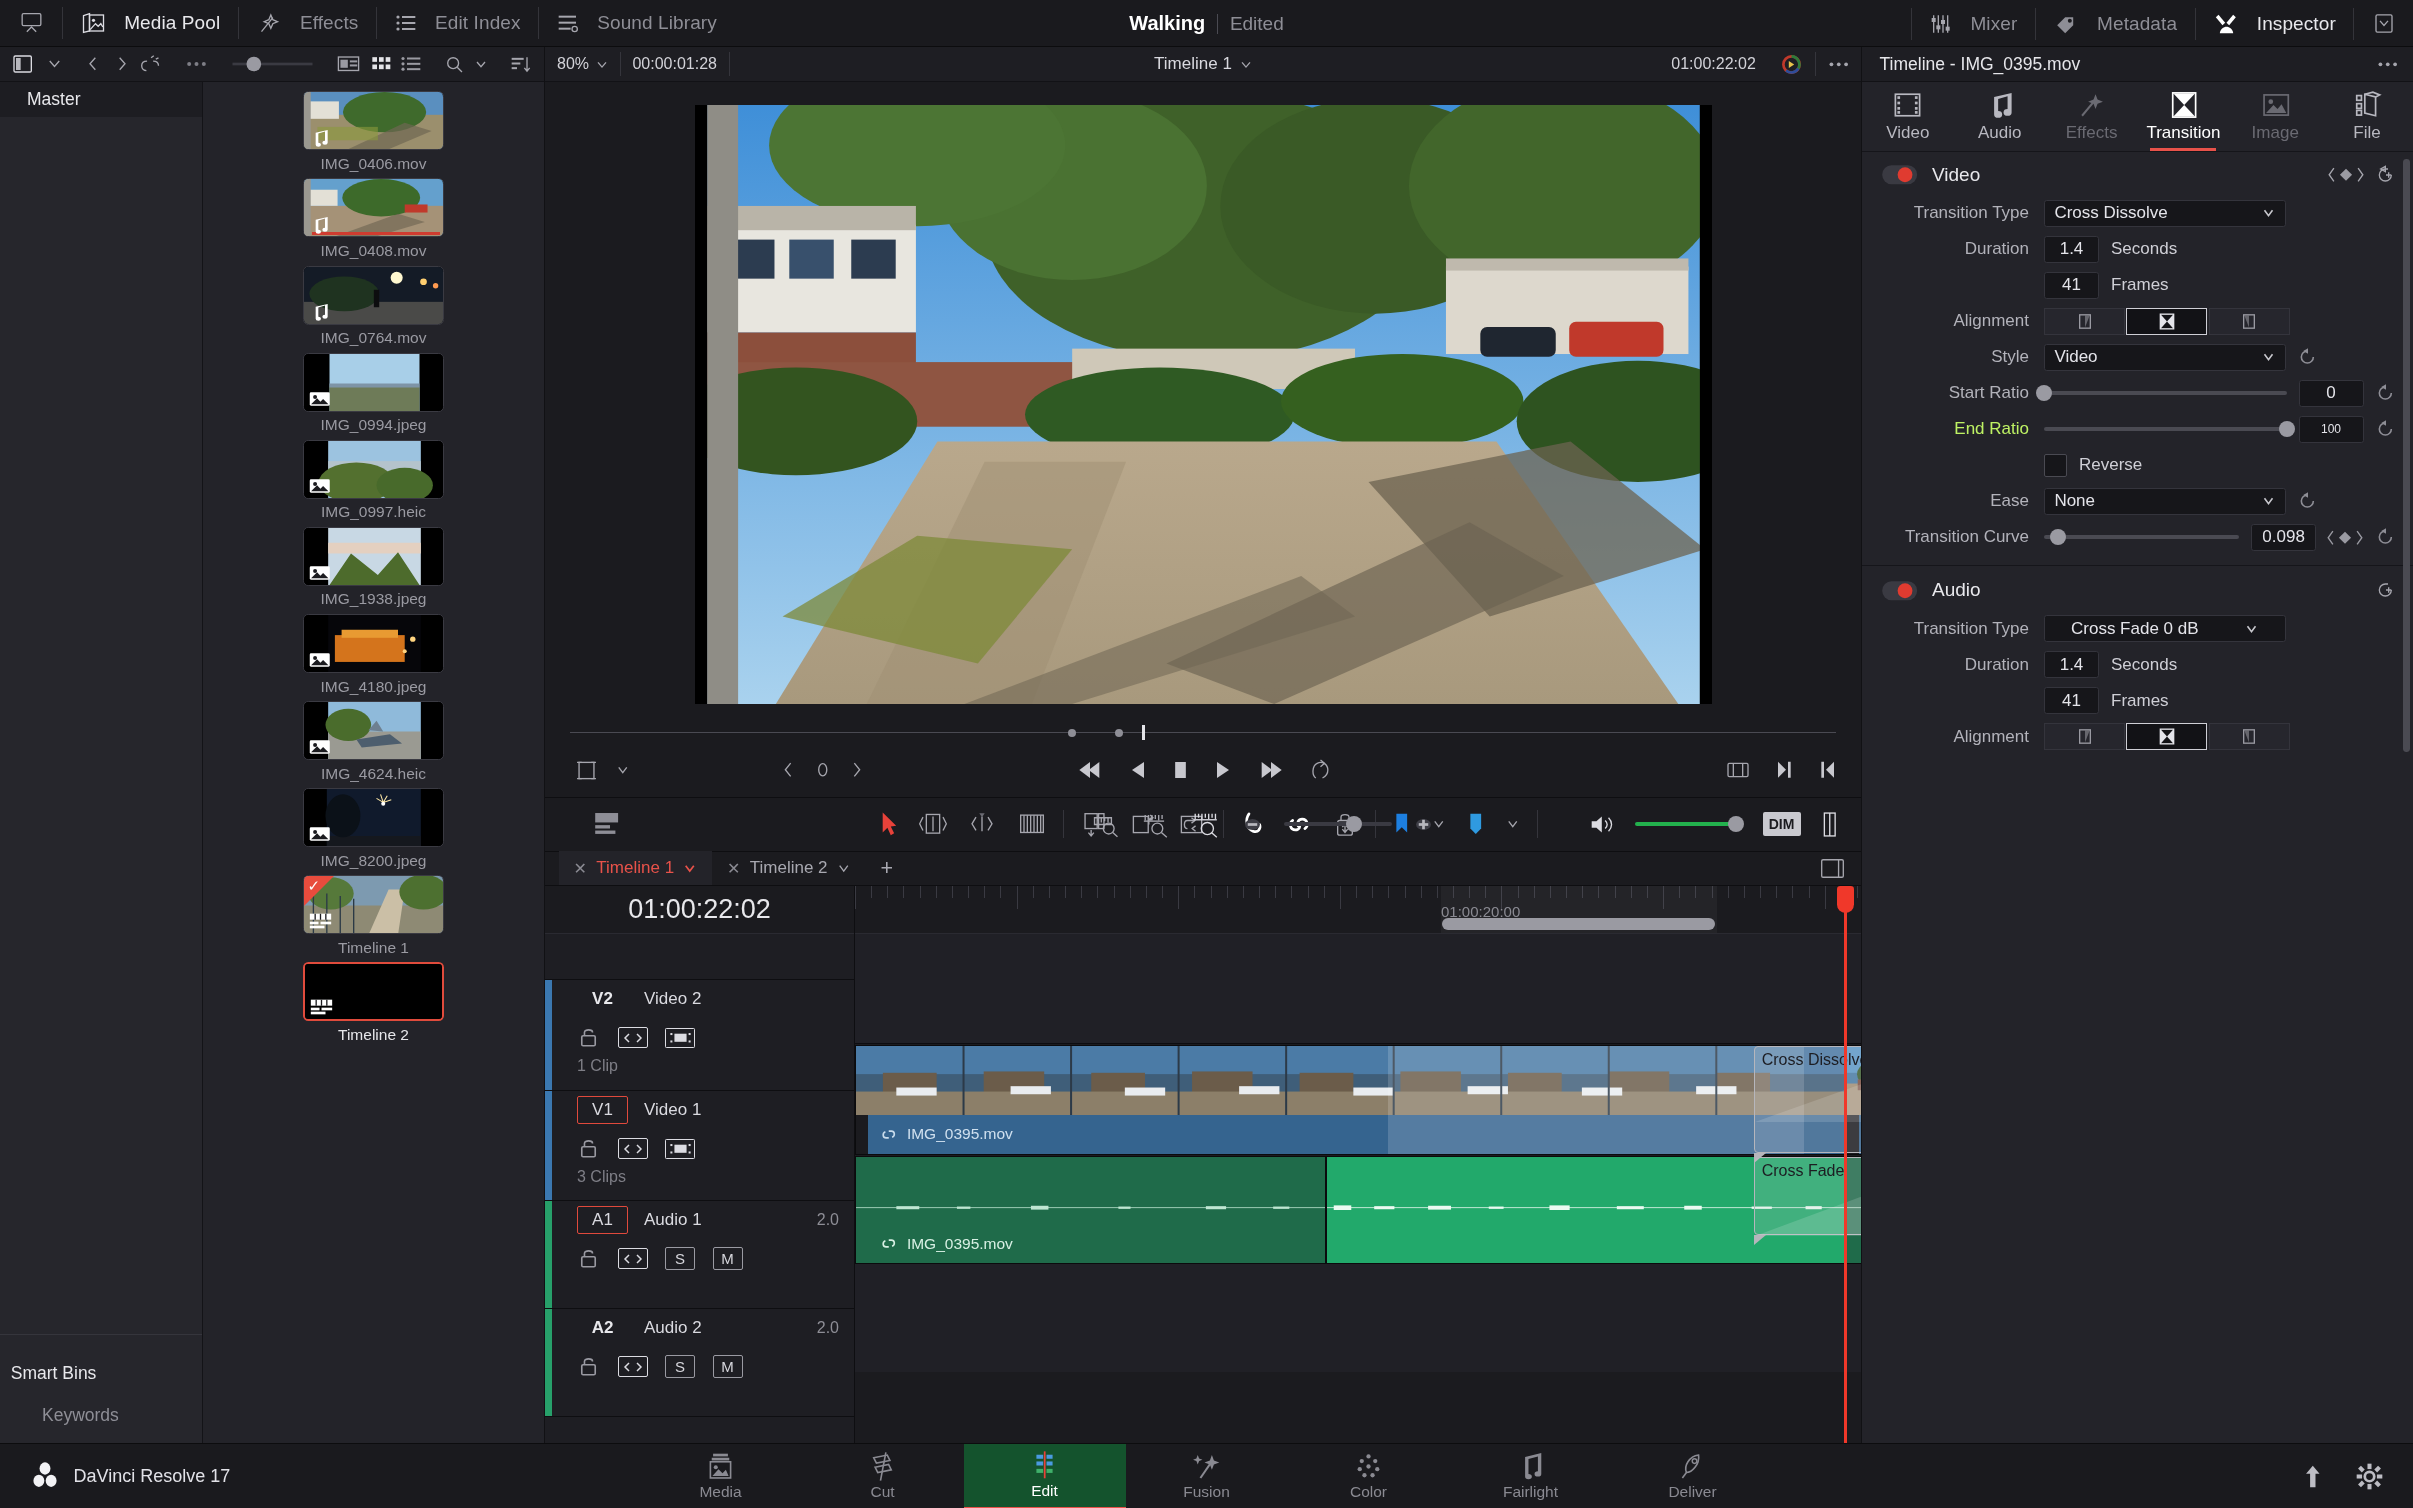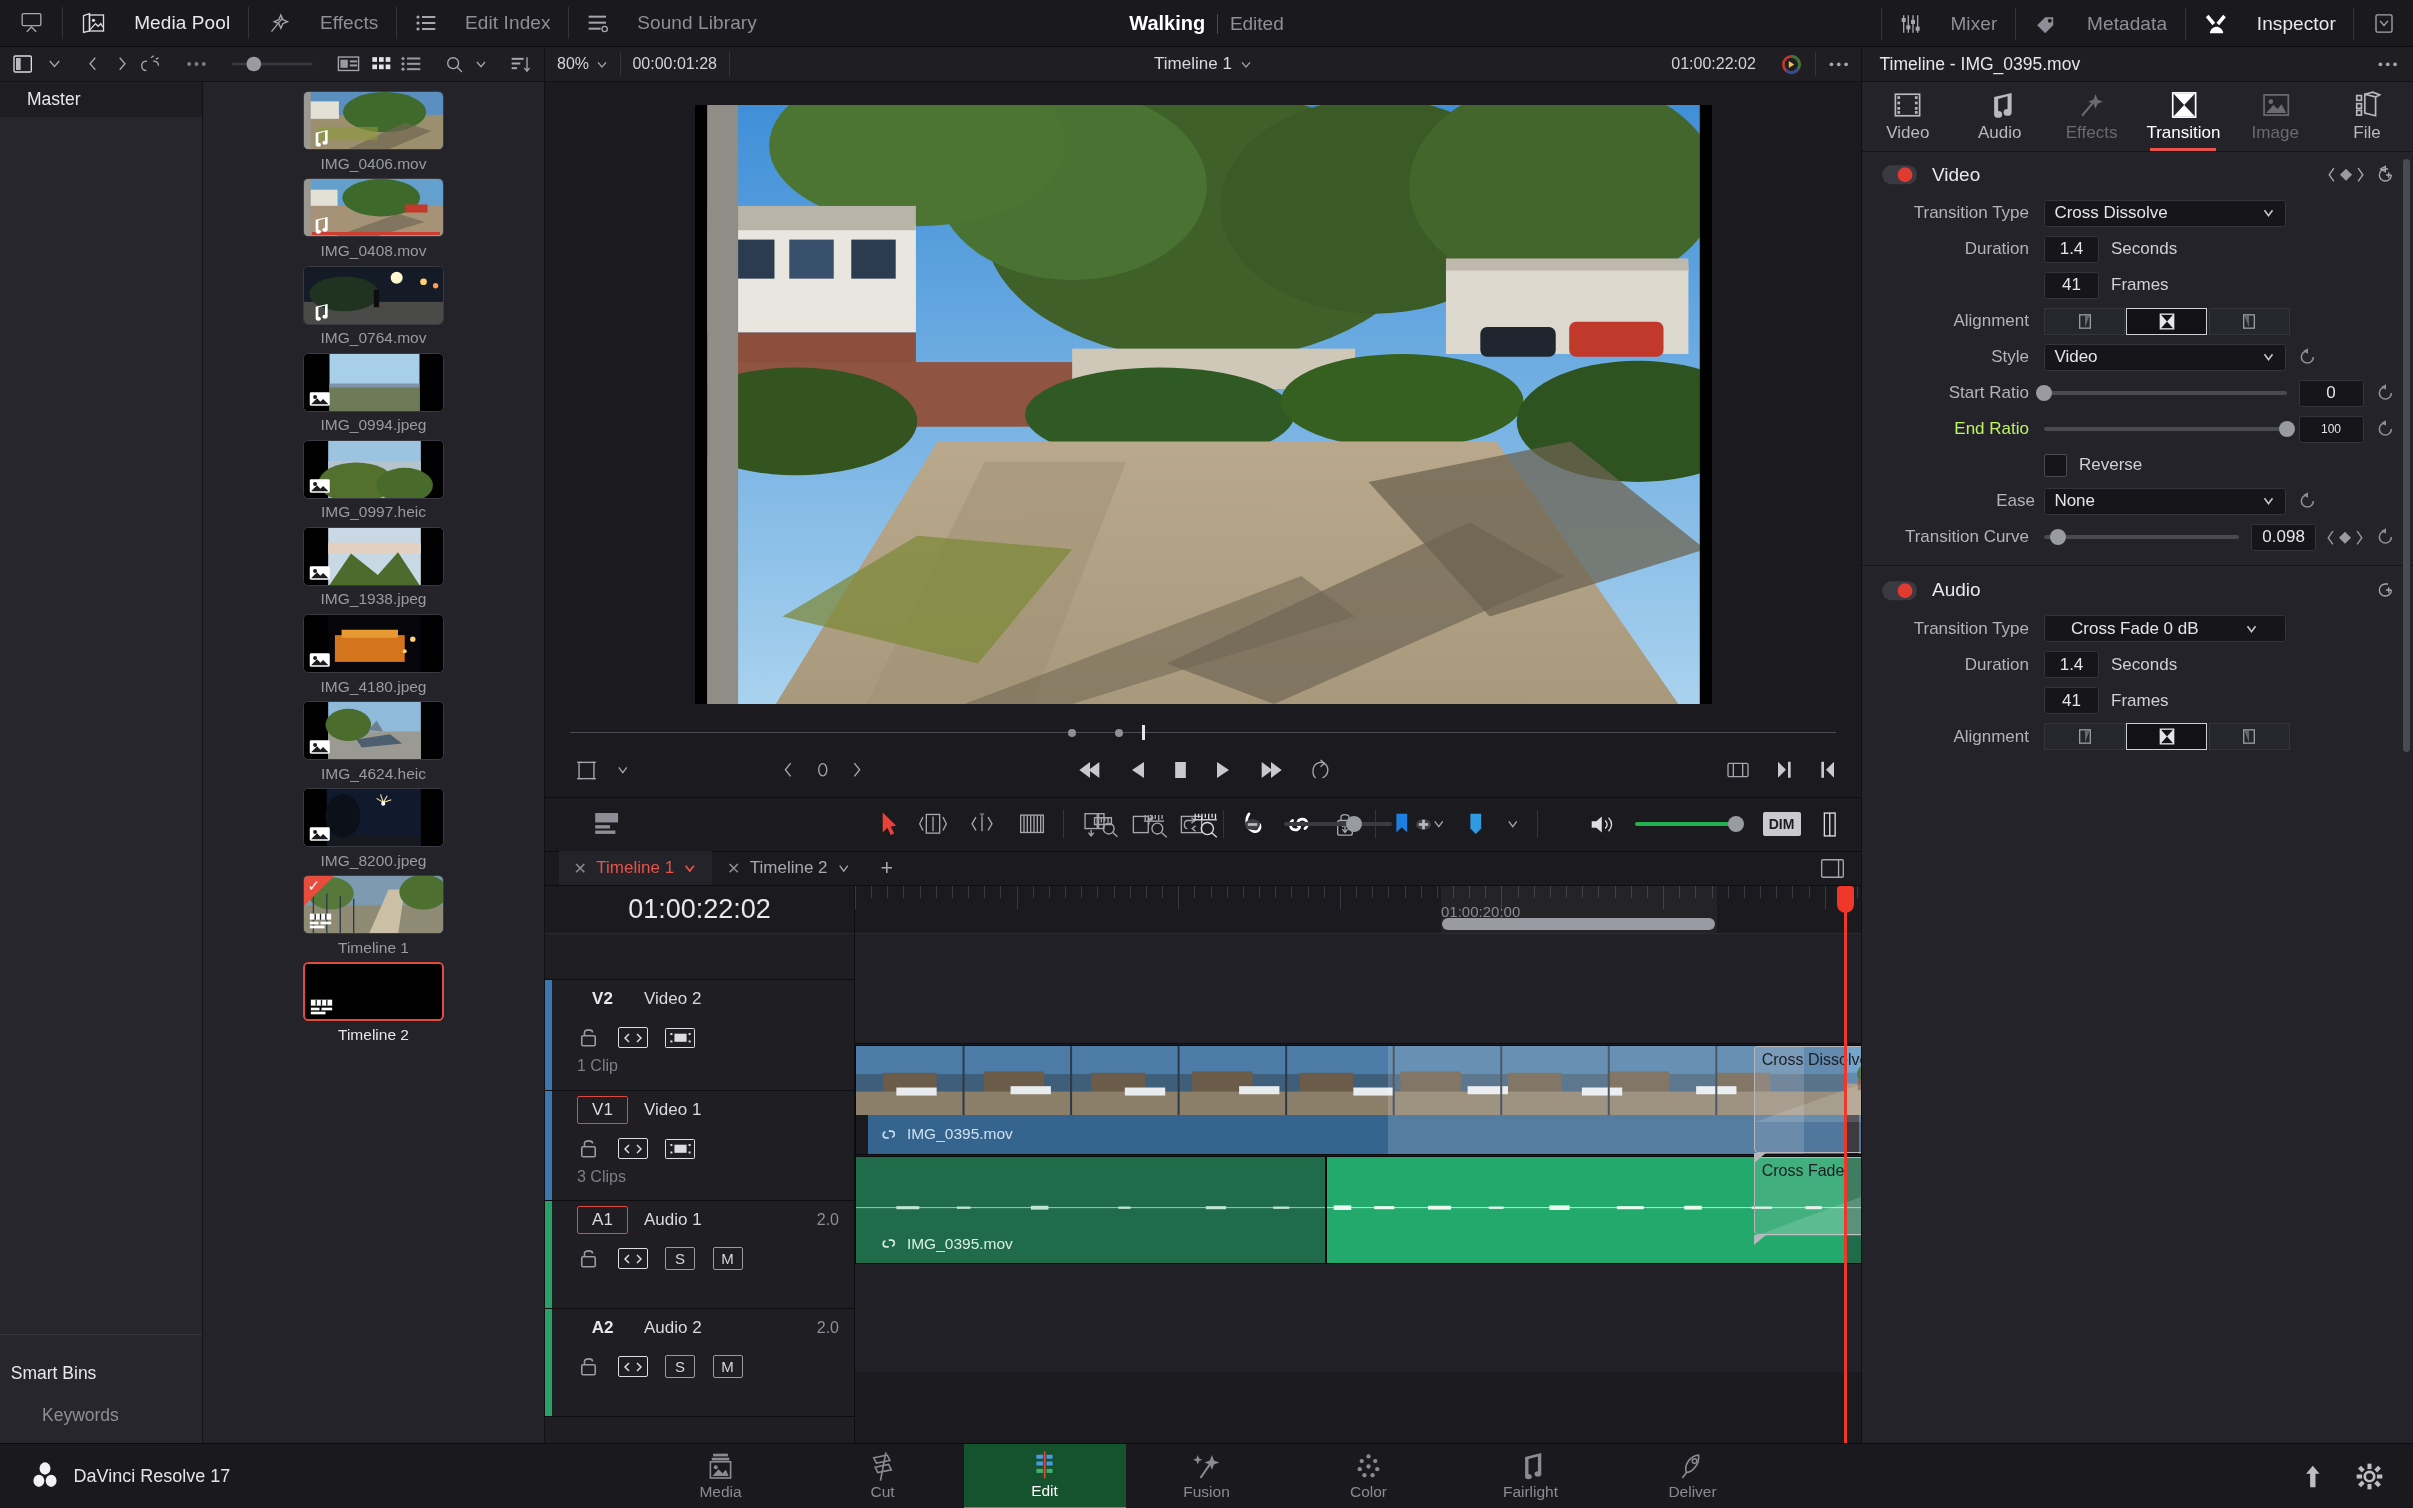--- a/index.html
+++ b/index.html
@@ -11,21 +11,21 @@
     overflow:hidden;
     position:relative;
   }
   .app { width:2413px; height:1508px; display:flex; flex-direction:column; }
 
   
   .topbar {
     height:47px; background:#1a1a1e; display:flex; align-items:center;
     border-bottom:0.7px solid #0c0c0e; position:relative; flex:0 0 47px;
   }
-  .tb-item { display:flex; align-items:center; gap:27px; padding:0 17.5px; height:47px; }
+  .tb-item { display:flex; align-items:center; gap:17px; padding:0 17.5px; height:47px; }
   .tb-item .lbl { font-size:19px; color:#8e8e96; letter-spacing:0.1px; }
   .tb-item.active .lbl { color:#e8e8ec; }
   .tb-sep { width:0.7px; height:32px; background:#34343a; }
   .tb-left { display:flex; align-items:center; }
   .tb-right { display:flex; align-items:center; position:absolute; right:0; top:0; }
   .proj-title {
     position:absolute; left:0; right:0; top:0; height:47px;
     display:flex; align-items:center; justify-content:center; gap:12px; pointer-events:none;
   }
   .proj-title .nm { font-size:20px; color:#fff; font-weight:bold; }
@@ -1665,21 +1665,21 @@
                     <path d="M15 2 L15 10 L8 6 Z" fill="#8e8e96"></path>
                   </svg>
                 </span>
               </div>
               <div style="display: flex; align-items: center; padding: 0px 17.5px 0px 20px; height: 36px;">
                 <span style="width: 162px; text-align: right; font-size: 17px; color: rgb(178, 178, 186); padding-right: 15px;"></span>
                 <span style="width: 23px; height: 23px; background: rgb(22, 22, 26); border: 0.7px solid rgb(74, 74, 82); border-radius: 2px;"></span>
                 <span style="font-size: 17px; color: rgb(207, 207, 214); margin-left: 12px;">Reverse</span>
               </div>
               <div style="display: flex; align-items: center; padding: 0px 17.5px 0px 20px; height: 36px;">
-                <span style="width: 162px; text-align: right; font-size: 17px; color: rgb(178, 178, 186); padding-right: 9px;">Ease</span>
+                <span style="width: 162px; text-align: right; font-size: 17px; color: rgb(178, 178, 186); padding-right: 15px;">Ease</span>
                 <span style="flex: 0 0 auto; width: 242px; height: 27px; background: rgb(22, 22, 26); border: 0.7px solid rgb(52, 52, 60); border-radius: 2.7px; display: flex; align-items: center; justify-content: space-between; padding: 0px 9.4px; font-size: 17px; color: rgb(228, 228, 234);">
                   <span>None</span>
                   <span>
                     <svg width="15" height="12" viewBox="0 0 22 18">
                       <path d="M5 5 L11 13 L17 5" fill="none" stroke="#c8c8ce" stroke-width="2.4"></path>
                     </svg>
                   </span>
                 </span>
                 <span style="margin-left: 12px;">
                   <svg width="20" height="20" viewBox="0 0 30 30">

